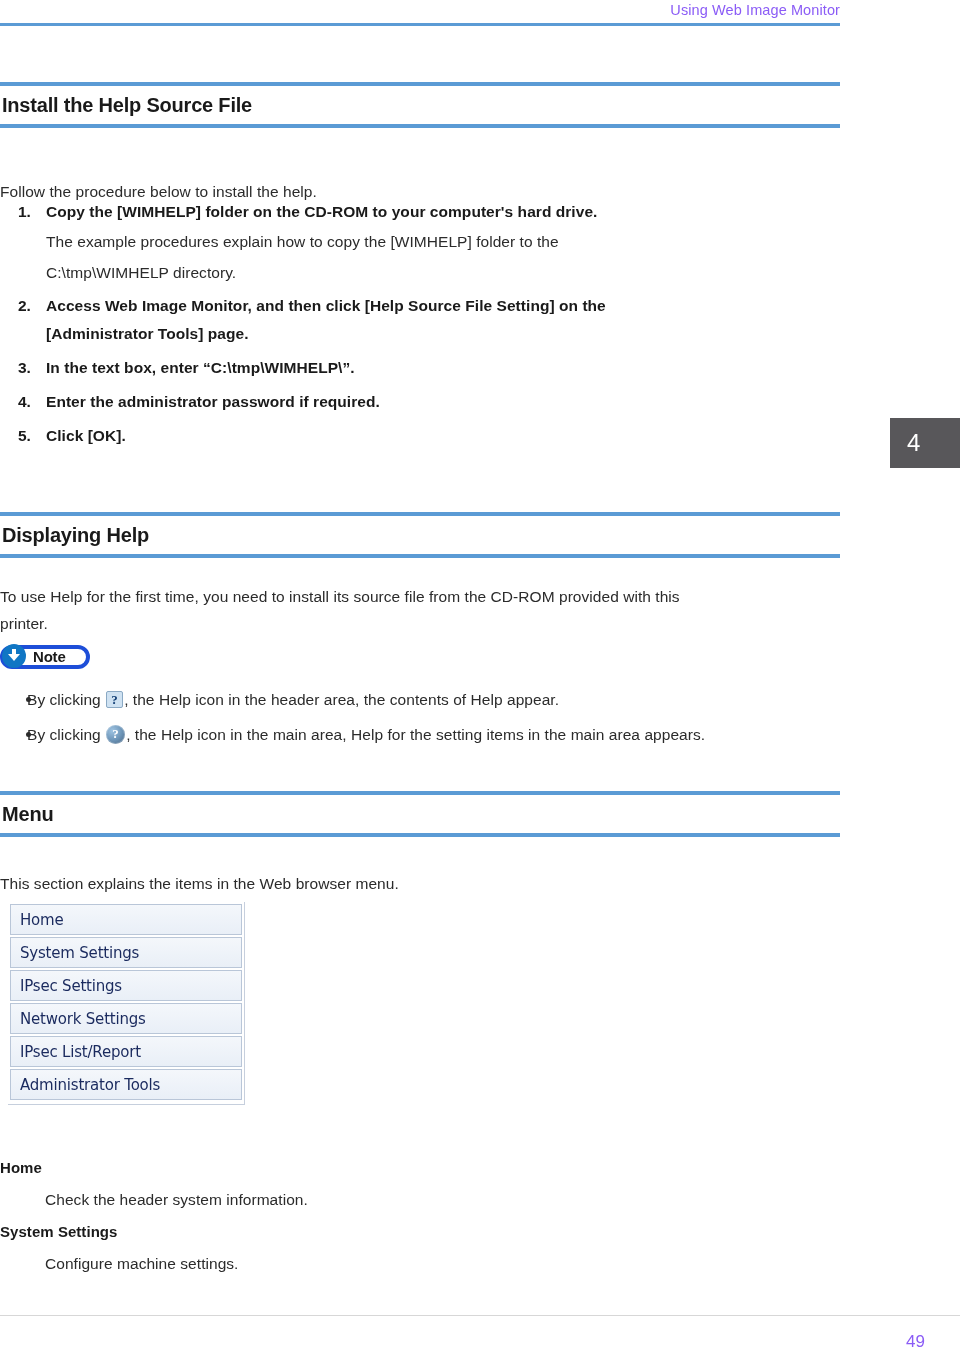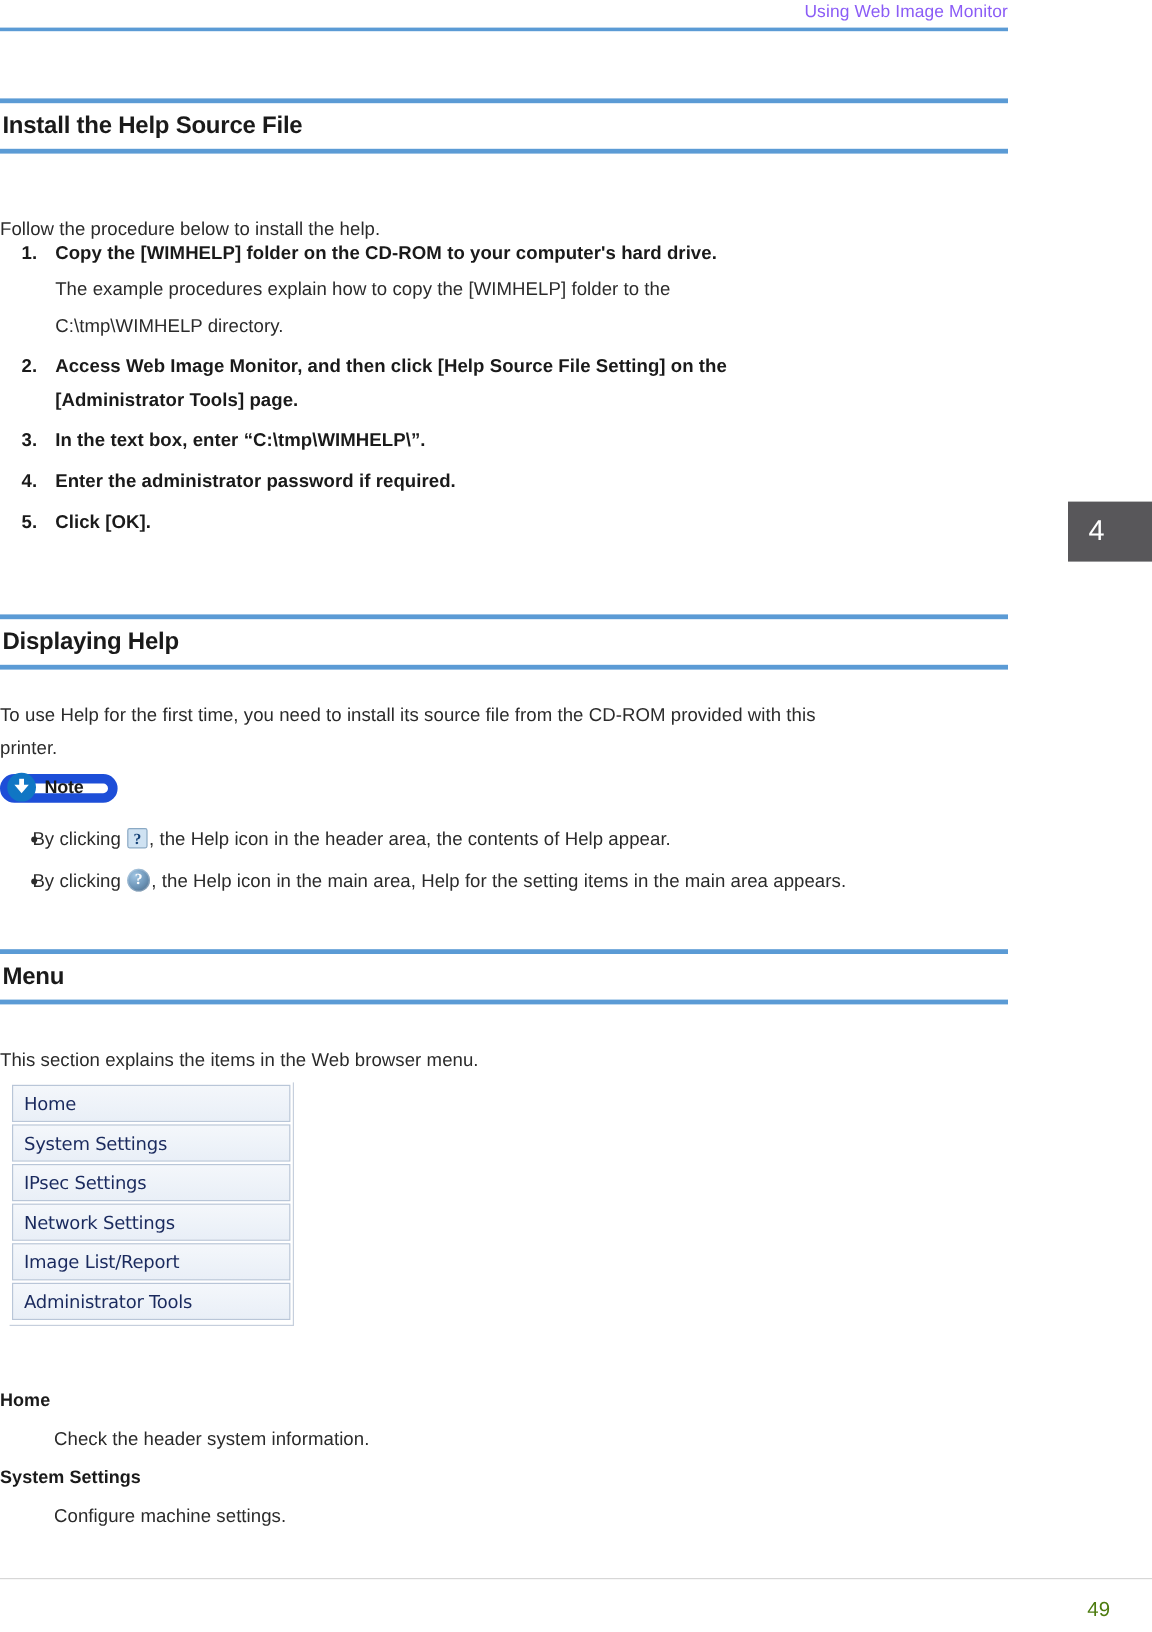--- a/index.html
+++ b/index.html
@@ -110,21 +110,21 @@
   }
 
   
   .note-badge {
     position: absolute;
     left: 0;
     display: inline-flex;
     align-items: center;
     height: 24px;
     padding: 0 20px 0 0;
-    border: 8px solid #1d4ed8;
+    border: 4px solid #1d4ed8;
     border-radius: 13px;
     background: #ffffff;
     box-sizing: border-box;
   }
   .note-icon {
     width: 24px;
     height: 24px;
     flex: 0 0 24px;
     border-radius: 50%;
     background: #1076c4;
@@ -311,21 +311,21 @@
     bottom: 44px;
     width: 960px;
     height: 1px;
     background: #d7d7d7;
   }
   .page-number {
     position: absolute;
     right: 35px;
     bottom: 8px;
     font-size: 17px;
-    color: #4d7c0f;
+    color: #8b5cf6;
   }
 </style>
 </head>
 <body>
 
 <div class="page-header">
   <div class="page-header-title">Using Web Image Monitor</div>
   <div class="page-header-rule"></div>
 </div>
 
@@ -405,21 +405,21 @@
   <div class="rule-bottom"></div>
 </div>
 
 <div class="para" style="top:870px;">This section explains the items in the Web browser menu.</div>
 
 <div class="menu-shot" style="top:902px;">
   <div class="menu-item">Home</div>
   <div class="menu-item">System Settings</div>
   <div class="menu-item">IPsec Settings</div>
   <div class="menu-item">Network Settings</div>
-  <div class="menu-item">Image List/Report</div>
+  <div class="menu-item">IPsec List/Report</div>
   <div class="menu-item">Administrator Tools</div>
 </div>
 
 <div class="defs" style="top:1152px;">
   <div class="def-term">Home</div>
   <div class="def-desc">Check the header system information.</div>
   <div class="def-term">System Settings</div>
   <div class="def-desc">Configure machine settings.</div>
 </div>
 

